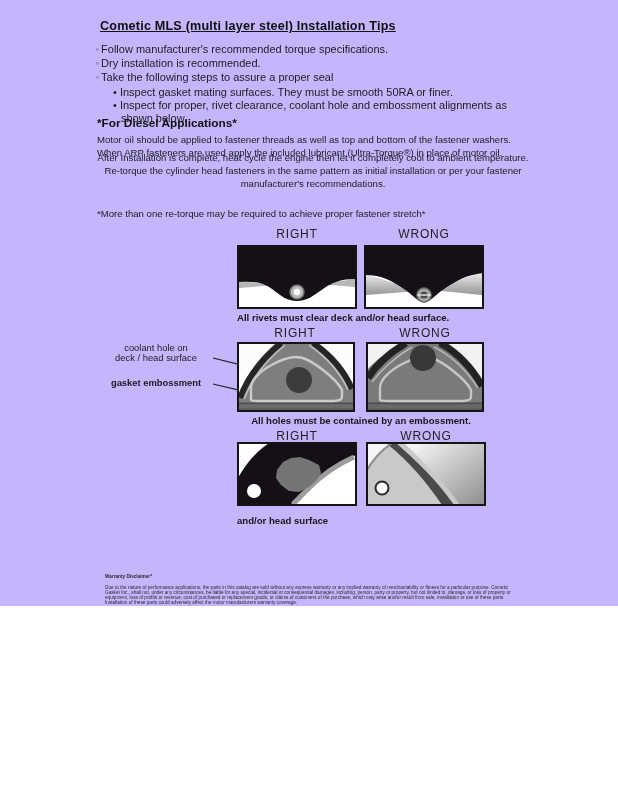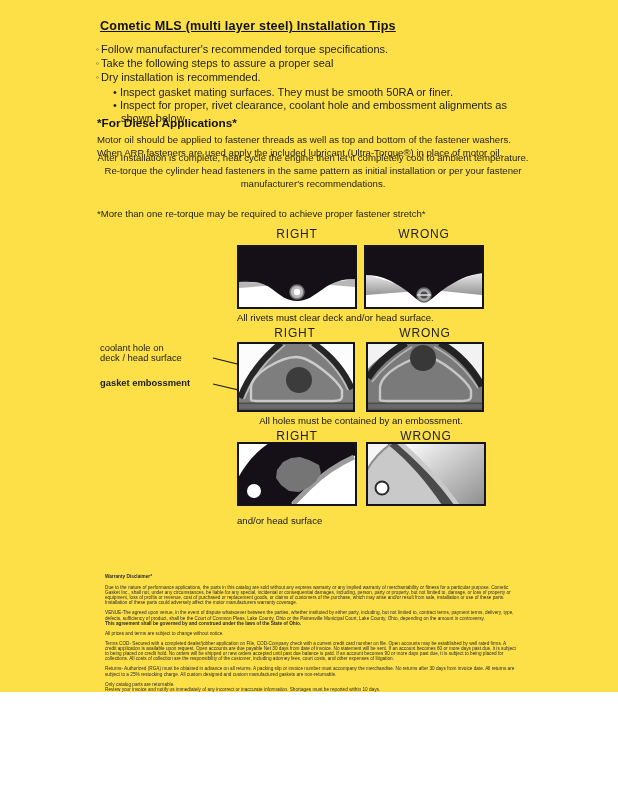--- a/index.html
+++ b/index.html
@@ -1,17 +1,17 @@
 <!DOCTYPE html>
 <html><head>
 <meta charset="utf-8">
 <style>
   html,body{margin:0;padding:0;background:#ffffff;}
   .page{
-    position:relative;width:618px;height:692px;background:#fde047;
+    position:relative;width:618px;height:606px;background:#c4b5fd;
     font-family:"Liberation Sans", sans-serif;color:#1d1d1d;overflow:hidden;
   }
   .abs{position:absolute;}
 
   .title{
     left:100px;top:19px;font-size:12.6px;font-weight:bold;
     text-decoration:underline;letter-spacing:.2px;color:#111;
   }
 
   .bullets{left:96px;top:43px;width:440px;font-size:11px;line-height:13.2px;}
@@ -19,43 +19,43 @@
   .b1::before{content:"\25E6\00a0";font-size:8px;position:relative;top:-1px;}
   .b2{padding-left:25px;text-indent:-8px;}
   .b2::before{content:"\2022\00a0";}
 
   .h2{left:97px;top:116px;font-size:11.8px;font-weight:bold;color:#111;}
   .para{left:97px;width:432px;font-size:9.6px;line-height:13.2px;}
 
   .dglabel{font-size:12px;letter-spacing:.8px;font-weight:500;color:#222;
     width:120px;text-align:center;}
   .panel{border:0;}
-  .caption{font-size:9.6px;font-weight:400;color:#161616;line-height:11px;}
+  .caption{font-size:9.6px;font-weight:700;color:#161616;line-height:11px;}
 
-  .sidelabel{font-size:9.4px;color:#1c1c1c;text-align:left;width:112px;line-height:10.4px;}
+  .sidelabel{font-size:9.4px;color:#1c1c1c;text-align:center;width:112px;line-height:10.4px;}
 
   .disclaimer{left:105px;top:574px;width:412px;font-size:4.7px;line-height:5.2px;color:#2a2a2a;}
   .disclaimer p{margin:0 0 4.8px 0;}
   .disclaimer .dh{font-weight:bold;margin-bottom:5.5px;}
   .disclaimer .tight{margin-bottom:0;}
   .disclaimer .bold{font-weight:bold;}
 
   .footer-code{left:388px;top:760px;font-size:16px;color:#3a3a3a;letter-spacing:.3px;}
 </style>
 </head>
 <body>
 
 <div class="page">
 
   <div class="abs title">Cometic MLS (multi layer steel) Installation Tips</div>
 
   <div class="abs bullets">
     <div class="b1">Follow manufacturer's recommended torque specifications.</div>
+    <div class="b1">Dry installation is recommended.</div>
     <div class="b1">Take the following steps to assure a proper seal</div>
-    <div class="b1">Dry installation is recommended.</div>
     <div class="b2">Inspect gasket mating surfaces.  They must be smooth 50RA or finer.</div>
     <div class="b2">Inspect for proper, rivet clearance, coolant hole and embossment alignments as shown below.</div>
   </div>
 
   <div class="abs h2">*For Diesel Applications*</div>
   <div class="abs para" style="top:133px;">Motor oil should be applied to fastener threads as well as top and bottom of the fastener washers. When ARP fasteners are used apply the included lubricant (Ultra-Torque®) in place of motor oil.</div>
   <div class="abs para" style="top:151px;text-align:center;">After Installation is complete, heat cycle the engine then let it completely cool to ambient temperature. Re-torque the cylinder head fasteners in the same pattern as initial installation or per your fastener manufacturer's recommendations.</div>
   <div class="abs para" style="top:207px;">*More than one re-torque may be required to achieve proper fastener stretch*</div>
 
   <div class="abs dglabel" style="left:237px;top:227px;">RIGHT</div>

